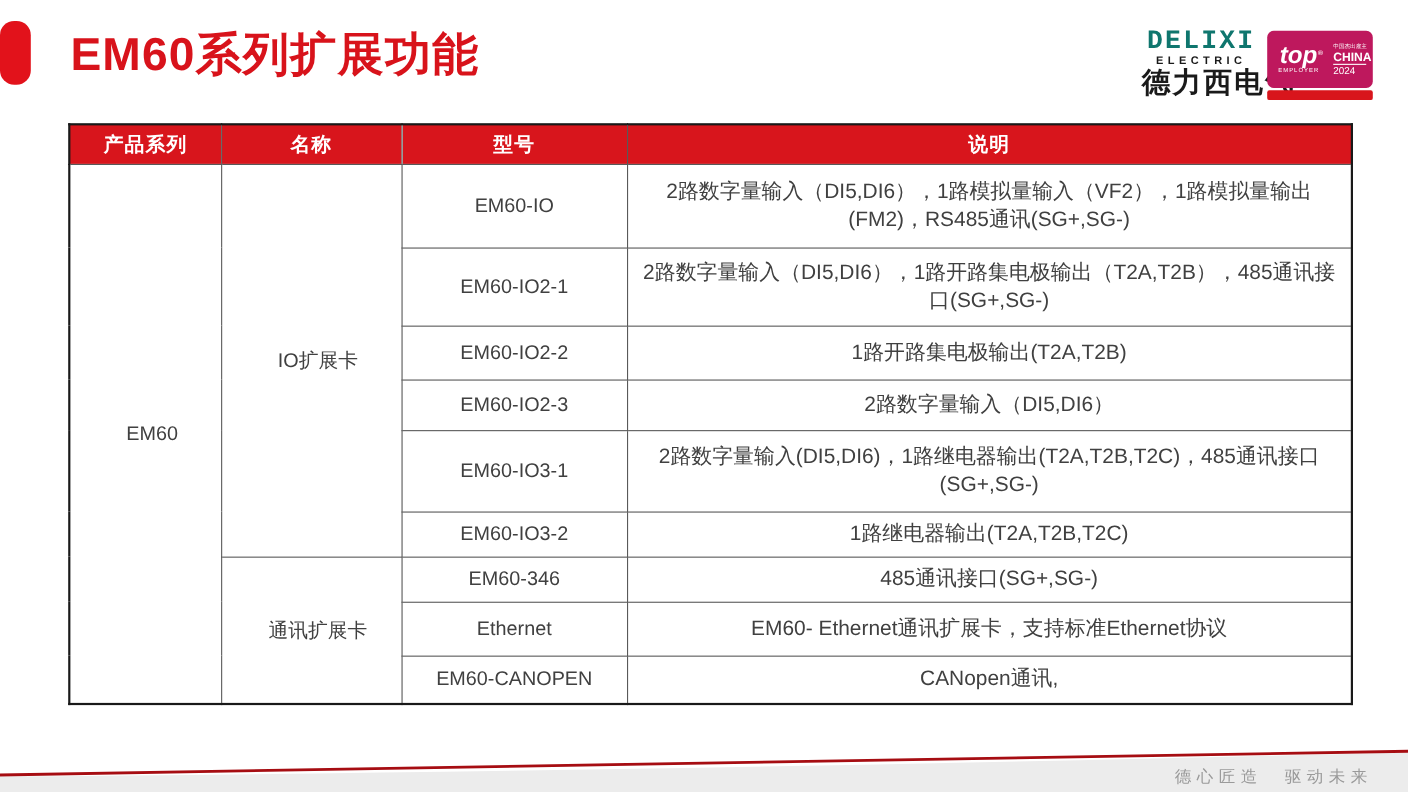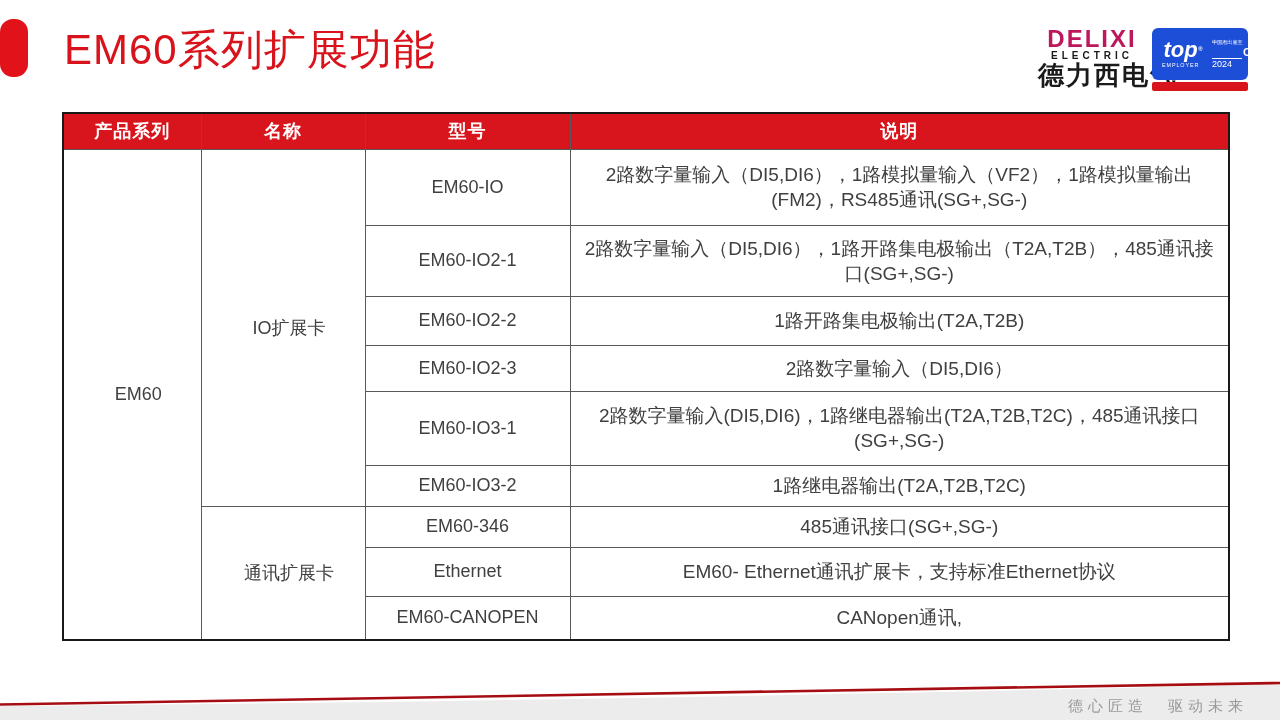--- a/index.html
+++ b/index.html
@@ -14,48 +14,48 @@
 
   
   .title-tab {
     position:absolute; left:0; top:19px;
     width:28px; height:58px;
     background:#E2121B;
     border-radius:13px;
   }
   .page-title {
     position:absolute; left:64px; top:22px;
-    font-size:42px; font-weight:400;
+    font-size:42px; font-weight:700;
     color:#D8131B;
     letter-spacing:1px;
     white-space:nowrap;
   }
 
   .logo-block {
     position:absolute; left:1038px; top:28px;
     width:108px; text-align:center;
   }
   .logo-brand {
-    color:#be185d; font-weight:900; font-size:24px;
-    letter-spacing:2px; line-height:22px;
+    color:#0f766e; font-weight:900; font-size:24px;
+    letter-spacing:2px; line-height:22px;font-family:Liberation Mono, monospace;
   }
   .logo-electric {
     color:#1a1a1a; font-weight:bold; font-size:10px;
     letter-spacing:4px; line-height:12px;
   }
   .logo-cn {
     color:#1a1a1a; font-weight:900; font-size:26px;
     letter-spacing:2px; line-height:26px; white-space:nowrap;
   }
 
   .badge {
     position:absolute; left:1152px; top:28px; width:96px;
   }
   .badge-main {
-    width:96px; height:52px; background:#1d4ed8; border-radius:6px;
+    width:96px; height:52px; background:#be185d; border-radius:6px;
     display:flex; align-items:stretch; padding:4px 5px;
   }
   .badge-left {
     flex:0 0 47px; display:flex; flex-direction:column;
     align-items:center; justify-content:center;
   }
   .badge-top-text {
     color:#fff; font-weight:900; font-size:22px; line-height:20px;
     font-style:italic; letter-spacing:0px; position:relative;
   }
@@ -63,21 +63,21 @@
   .badge-employer {
     color:#fff; font-size:6px; letter-spacing:1px; transform:scale(0.9);
     margin-top:2px; white-space:nowrap;
   }
   .badge-divider { width:1px; background:#ffffff; margin:2px 4px; }
   .badge-right {
     flex:1; color:#fff; display:flex; flex-direction:column;
     justify-content:center; text-align:left;
   }
   .badge-cn { font-size:6px; transform:scale(0.85); transform-origin:left center; white-space:nowrap; }
-  .badge-country { font-size:11px; font-weight:bold; line-height:11px;margin-left:31px; }
+  .badge-country { font-size:11px; font-weight:bold; line-height:11px; }
   .badge-year { font-size:9px; line-height:11px; border-top:1px solid #fff; width:30px; }
   .badge-strip {
     margin-top:2px; width:96px; height:9px; background:#D8151C; border-radius:2px;
     color:#fff; text-align:center; overflow:hidden;
   }
 
   
   .product-table {
     position:absolute; left:62px; top:112px;
     border-collapse:collapse; table-layout:fixed;

